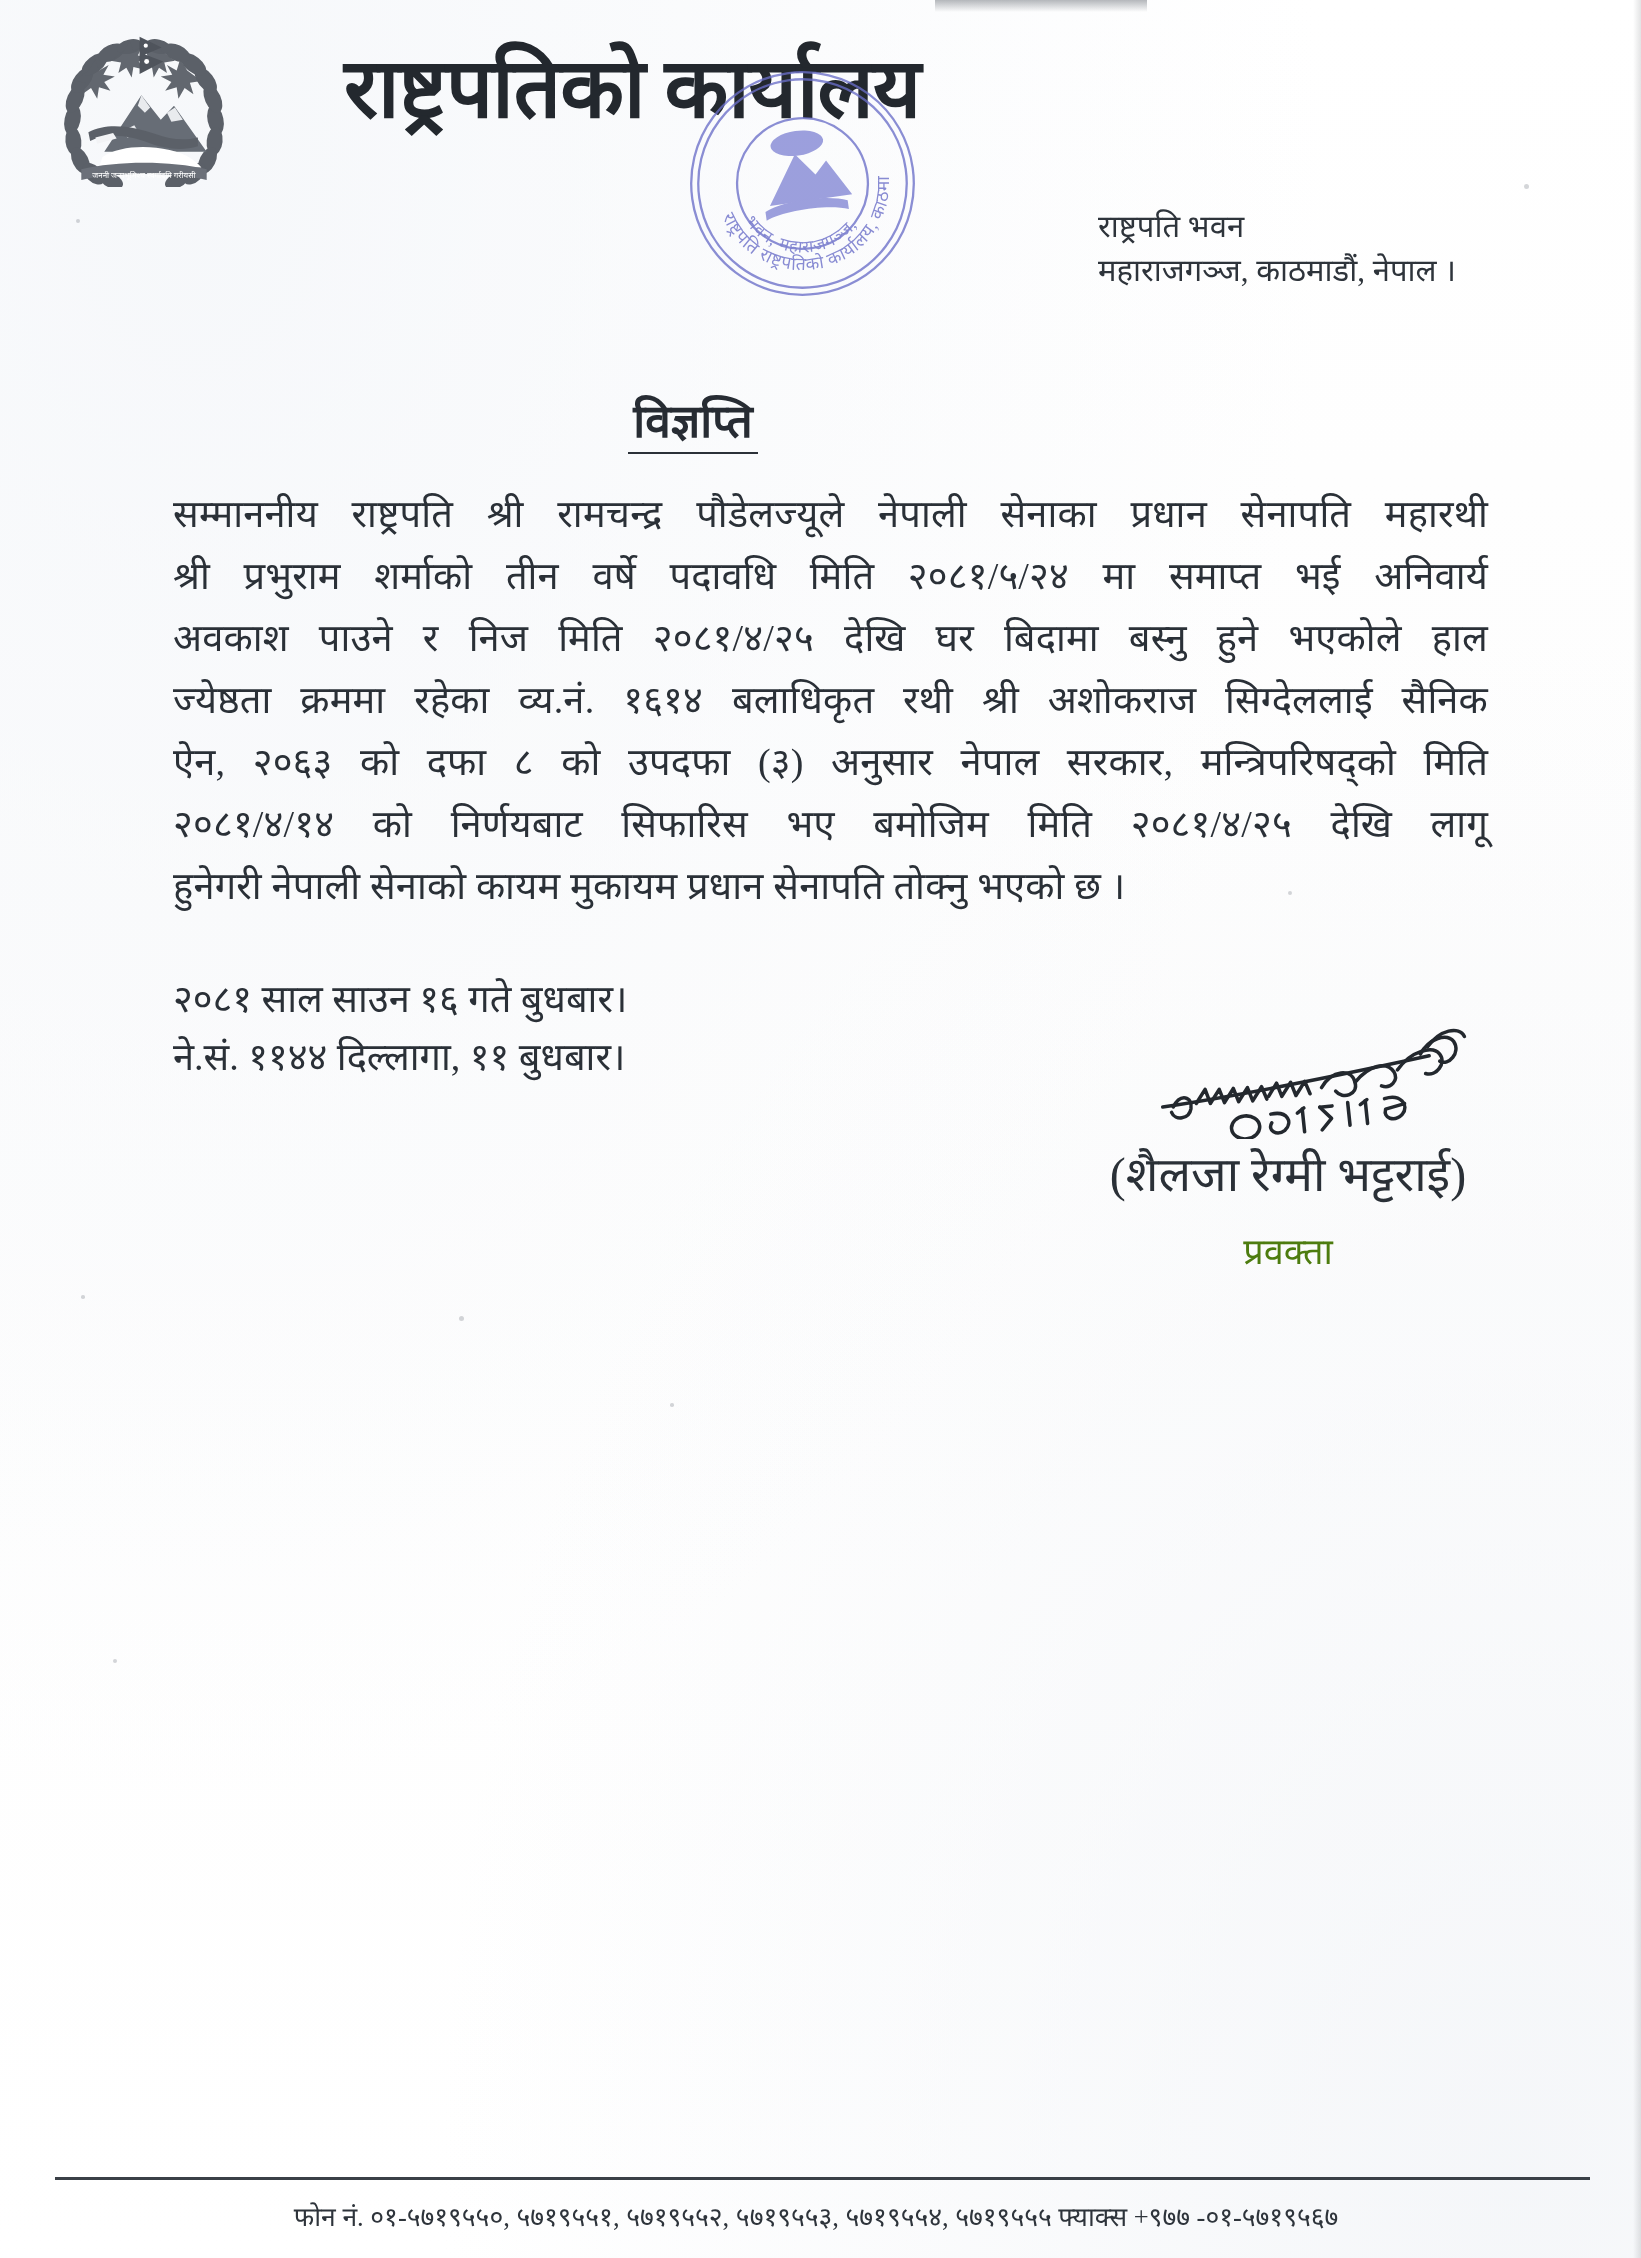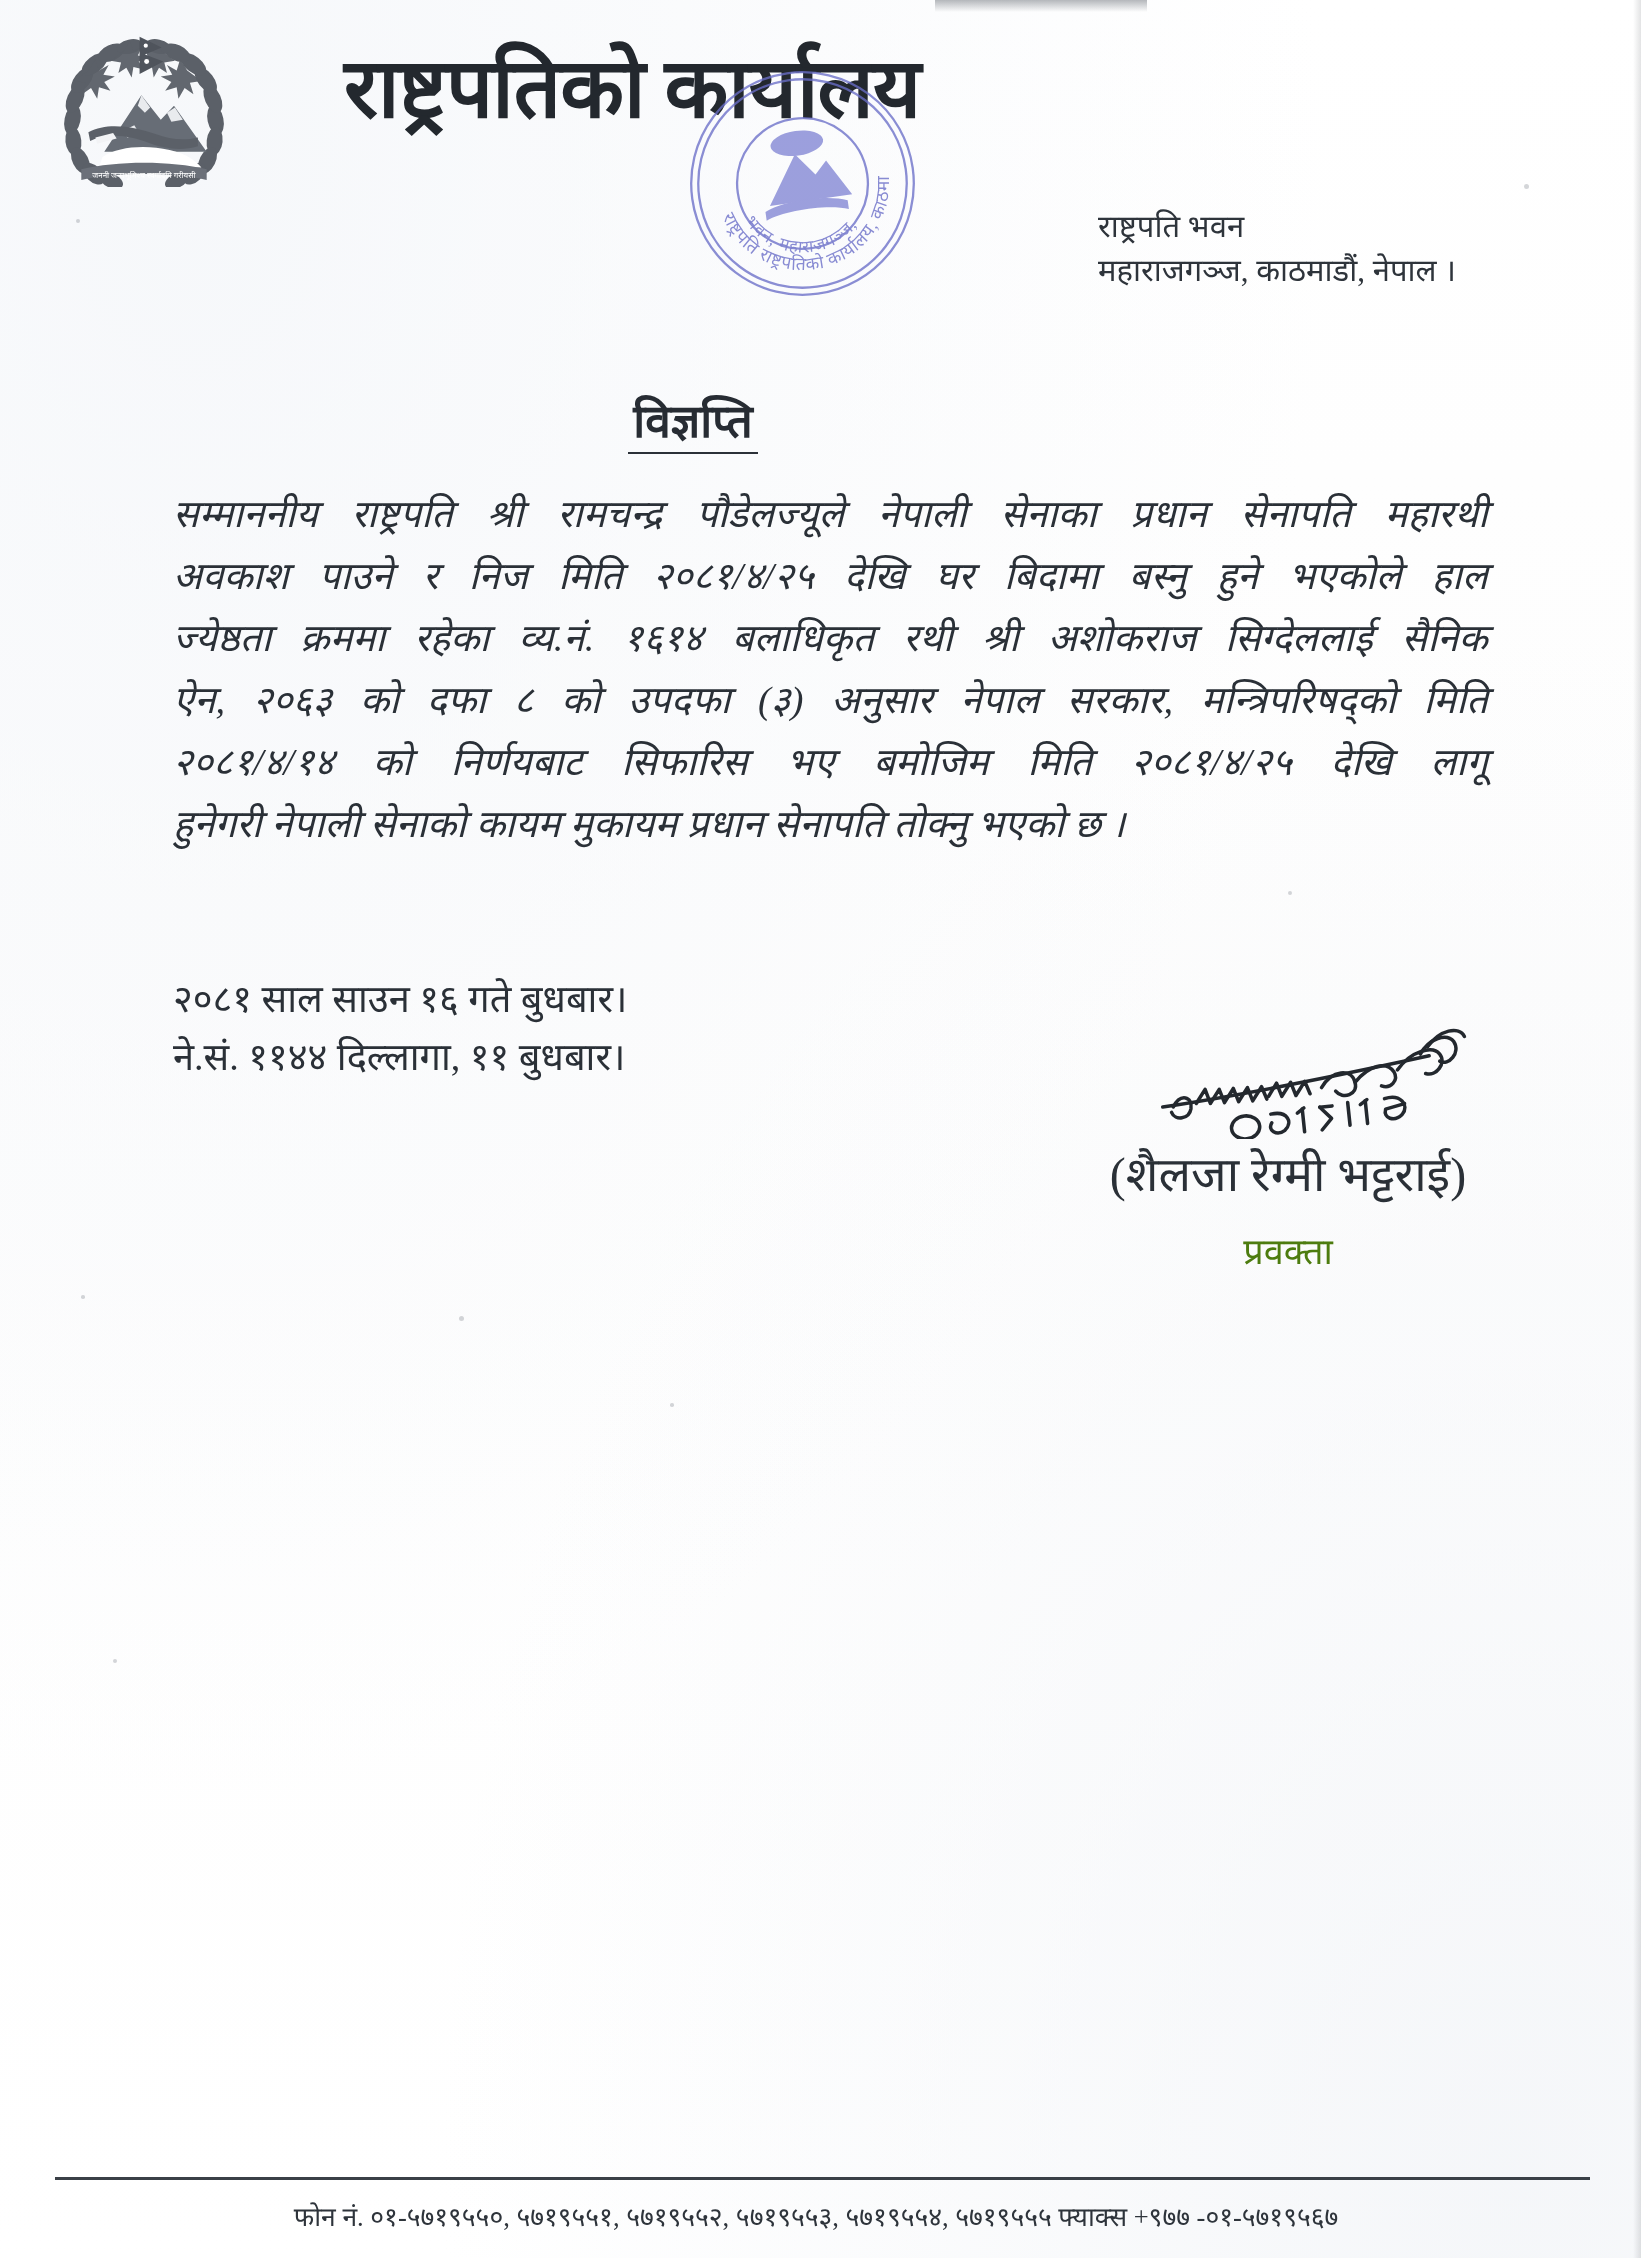--- a/index.html
+++ b/index.html
@@ -108,21 +108,20 @@
   }
   .body-line {
     font-size: 38px;
     line-height: 62px;
     letter-spacing: 0.2px;
     color: #2a3037;
     white-space: nowrap;
     text-align: justify;
     text-align-last: justify;
     display: block;
-    font-style: italic;
   }
   .body-line.nojustify {
     text-align: center;
     text-align-last: left;
   }
 
   
   .date-block {
     position: absolute;
     left: 173px; top: 970px;
@@ -301,20 +300,21 @@
       <div>महाराजगञ्ज, काठमाडौं, नेपाल ।</div>
     </div>
   </div>
 
   <div class="doc-title">
     <span>विज्ञप्ति</span>
   </div>
 
   <div class="body-block">
     <span class="body-line">सम्माननीय राष्ट्रपति श्री रामचन्द्र पौडेलज्यूले नेपाली सेनाका प्रधान सेनापति महारथी</span>
+    <span class="body-line">श्री प्रभुराम शर्माको तीन वर्षे पदावधि मिति २०८१/५/२४ मा समाप्त भई अनिवार्य</span>
     <span class="body-line">अवकाश पाउने र निज मिति २०८१/४/२५ देखि घर बिदामा बस्नु हुने भएकोले हाल</span>
     <span class="body-line">ज्येष्ठता क्रममा रहेका व्य.नं. १६१४ बलाधिकृत रथी श्री अशोकराज सिग्देललाई सैनिक</span>
     <span class="body-line">ऐन, २०६३ को दफा ८ को उपदफा (३) अनुसार नेपाल सरकार, मन्त्रिपरिषद्को मिति</span>
     <span class="body-line">२०८१/४/१४ को निर्णयबाट सिफारिस भए बमोजिम मिति २०८१/४/२५ देखि लागू</span>
     <span class="body-line nojustify">हुनेगरी नेपाली सेनाको कायम मुकायम प्रधान सेनापति तोक्नु भएको छ ।</span>
   </div>
 
   <div class="date-block">
     <div>२०८१ साल साउन १६ गते बुधबार।</div>
     <div>ने.सं. ११४४ दिल्लागा, ११ बुधबार।</div>

